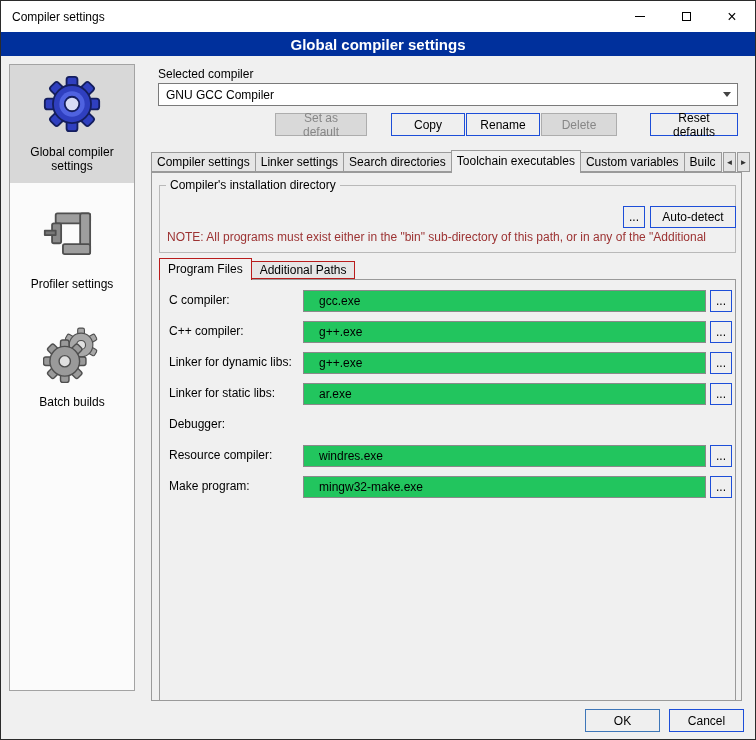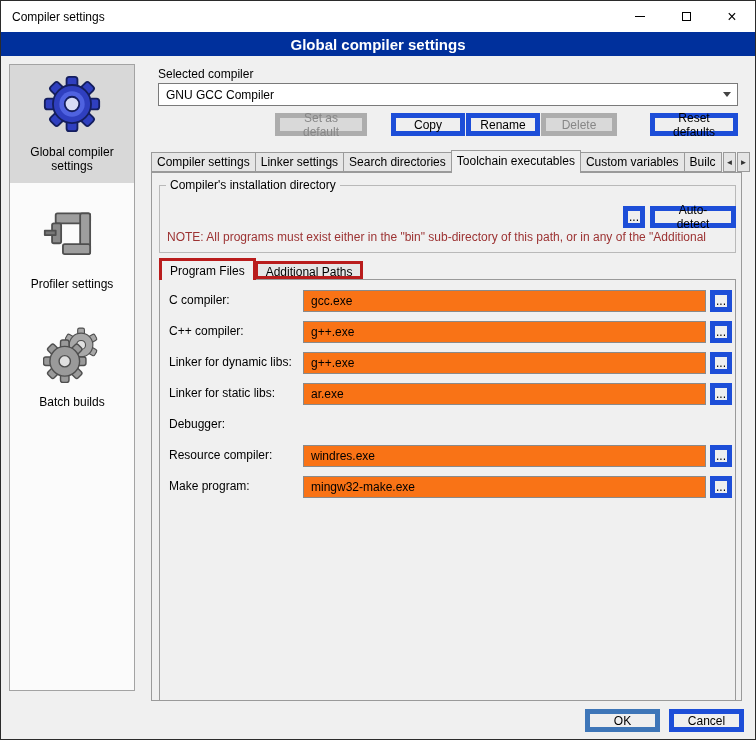--- a/index.html
+++ b/index.html
@@ -22,30 +22,30 @@
 
   
   .sidebar{position:absolute;left:8px;top:63px;width:126px;height:627px;background:#fbfbfb;
     border:1px solid #a3a3a3;box-sizing:border-box;}
   .nav-item{display:flex;flex-direction:column;align-items:center;padding:10px 2px;}
   .nav-item + .nav-item{margin-top:14px;}
   .nav-item.selected{background:#d8d8d8;}
   .nav-label{text-align:center;margin-top:12px;line-height:14px;}
 
   
-  .btn{box-sizing:border-box;height:23px;background:#efefef;border:5px solid #1d4ed8;font-family:inherit;
+  .btn{box-sizing:border-box;height:23px;background:#efefef;border:1px solid #1d4ed8;font-family:inherit;
     font-size:12px;color:#000;display:flex;align-items:center;justify-content:center;padding:0 10px;}
   .btn.disabled{background:#d9d9d9;border-color:#adadad;color:#878787;}
   .btn.default{border-color:#3e76b8;}
   .combo{box-sizing:border-box;background:#fff;border:1px solid #7a7a7a;display:flex;align-items:center;}
   .combo .txt{padding-left:7px;flex:1;white-space:nowrap;overflow:hidden;}
   .arrow-box{width:20px;align-self:stretch;display:flex;align-items:center;justify-content:center;}
   .tri-down{width:0;height:0;border-left:4px solid transparent;border-right:4px solid transparent;border-top:5px solid #444;}
-  .textbox{box-sizing:border-box;background:#f97316;border:1px solid #8a8a8a;display:flex;align-items:center;
-    padding-left:7px;white-space:nowrap;overflow:hidden;}
+  .textbox{box-sizing:border-box;background:#22c55e;border:1px solid #8a8a8a;display:flex;align-items:center;
+    padding-left:15px;white-space:nowrap;overflow:hidden;}
 
   
   .lbl-selected-compiler{position:absolute;left:157px;top:66px;}
   .combo-main{position:absolute;left:157px;top:82px;width:580px;height:23px;}
   .btn-row{position:absolute;left:157px;top:112px;width:580px;display:flex;}
   .btn-setdefault{margin-left:auto;width:92px;}
   .btn-copy{margin-left:24px;width:74px;}
   .btn-rename{margin-left:1px;width:74px;}
   .btn-delete{margin-left:1px;width:76px;}
   .btn-reset{margin-left:33px;width:88px;}
@@ -67,21 +67,21 @@
   .path-input{position:absolute;left:166px;top:205px;width:452px;height:22px;box-sizing:border-box;background:#fff;
     border:1px solid #2f7fd6;display:flex;align-items:center;padding-left:3px;z-index:2;}
   .path-input .sel{background:#3297fd;color:#fff;padding:1px 2px;white-space:nowrap;}
   .btn-browse-path{position:absolute;left:622px;top:205px;width:22px;height:22px;padding:0;z-index:2;}
   .btn-autodetect{position:absolute;left:649px;top:205px;width:86px;height:22px;z-index:2;}
   .note{position:absolute;left:166px;top:229px;width:566px;color:#9c3232;white-space:nowrap;overflow:hidden;z-index:2;}
 
   
   .subtabs{position:absolute;left:158px;top:257px;height:22px;display:flex;align-items:flex-end;z-index:3;}
   .subtab{box-sizing:border-box;height:18px;margin-bottom:1px;line-height:16px;background:#e6e6e6;
-    border:3px solid #b91c1c;padding:0 8px;white-space:nowrap;}
+    border:1px solid #b91c1c;padding:0 8px;white-space:nowrap;}
   .subtab + .subtab{margin-left:-1px;}
   .subtab.active{height:22px;margin-bottom:0;line-height:20px;background:#f0f0f0;border-bottom:none;position:relative;z-index:4;}
   .subpanel{position:absolute;left:158px;top:278px;width:577px;height:422px;border:1px solid #9a9a9a;
     background:#f0f0f0;box-sizing:border-box;z-index:2;}
 
   
   .field-label{position:absolute;left:168px;z-index:3;}
   .row-input{position:absolute;left:302px;width:403px;height:22px;z-index:3;}
   .row-browse{position:absolute;left:709px;width:22px;height:22px;padding:0;z-index:3;}
   .combo-row{position:absolute;left:302px;width:429px;height:22px;background:#e6e6e6;z-index:3;}

